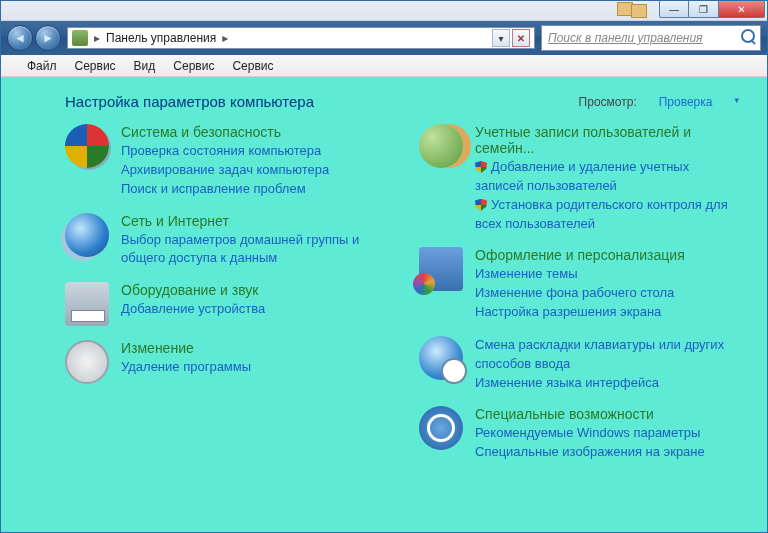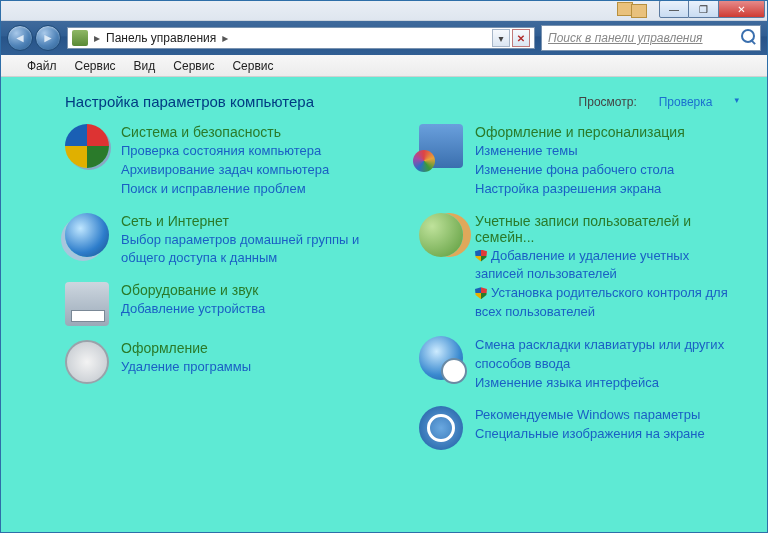--- a/index.html
+++ b/index.html
@@ -284,52 +284,53 @@
         <div class="cat">
           <div class="cat-icon ic-hw"></div>
           <div class="cat-body">
             <div class="cat-title">Оборудование и звук</div>
             <a class="cat-link">Добавление устройства</a>
           </div>
         </div>
         <div class="cat">
           <div class="cat-icon ic-prg"></div>
           <div class="cat-body">
-            <div class="cat-title">Оформление</div>
+            <div class="cat-title">Изменение</div>
             <a class="cat-link">Удаление программы</a>
           </div>
         </div>
       </div>
     <div class="col" id="col-right">
+        <div class="cat">
+          <div class="cat-icon ic-usr"></div>
+          <div class="cat-body">
+            <div class="cat-title">Учетные записи пользователей и семейн...</div>
+            <a class="cat-link shield">Добавление и удаление учетных записей пользователей</a>
+            <a class="cat-link shield">Установка родительского контроля для всех пользователей</a>
+          </div>
+        </div>
         <div class="cat">
           <div class="cat-icon ic-app"></div>
           <div class="cat-body">
             <div class="cat-title">Оформление и персонализация</div>
             <a class="cat-link">Изменение темы</a>
             <a class="cat-link">Изменение фона рабочего стола</a>
             <a class="cat-link">Настройка разрешения экрана</a>
           </div>
         </div>
         <div class="cat">
-          <div class="cat-icon ic-usr"></div>
-          <div class="cat-body">
-            <div class="cat-title">Учетные записи пользователей и семейн...</div>
-            <a class="cat-link shield">Добавление и удаление учетных записей пользователей</a>
-            <a class="cat-link shield">Установка родительского контроля для всех пользователей</a>
-          </div>
-        </div>
-        <div class="cat">
           <div class="cat-icon ic-clk"></div>
           <div class="cat-body">
             <a class="cat-link">Смена раскладки клавиатуры или других способов ввода</a>
             <a class="cat-link">Изменение языка интерфейса</a>
           </div>
         </div>
         <div class="cat">
           <div class="cat-icon ic-acc"></div>
           <div class="cat-body">
+            <div class="cat-title">Специальные возможности</div>
             <a class="cat-link">Рекомендуемые Windows параметры</a>
             <a class="cat-link">Специальные изображения на экране</a>
           </div>
         </div>
       </div>
   </div>
 </div>
 
 </body></html>

